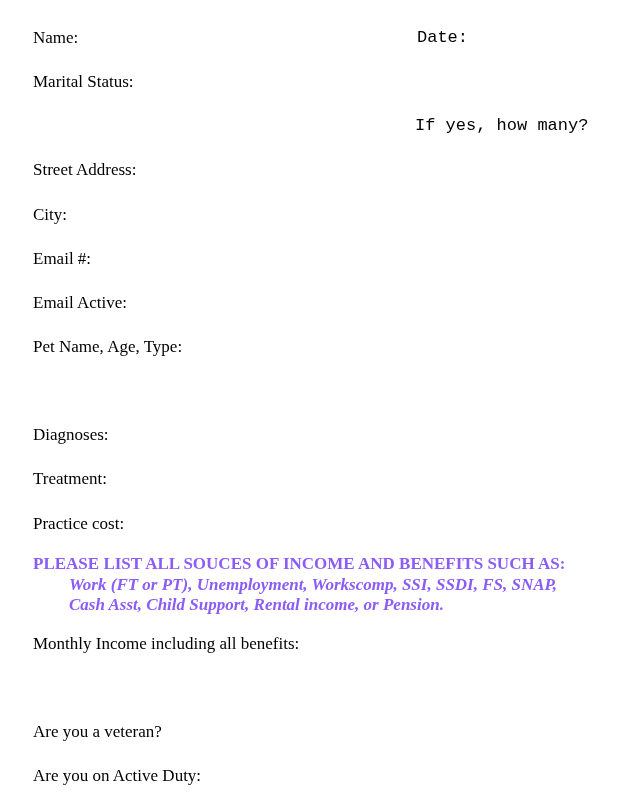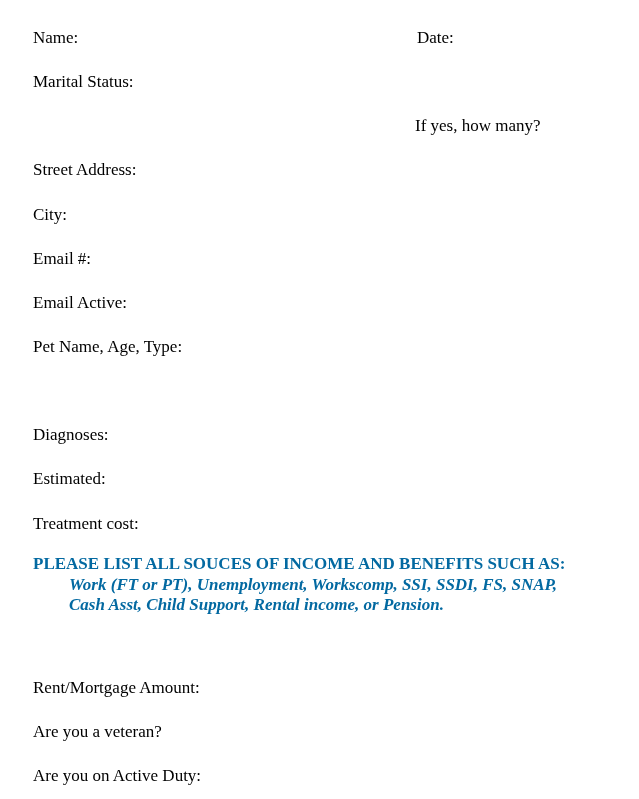--- a/index.html
+++ b/index.html
@@ -19,25 +19,26 @@
     overflow: hidden;
   }
   .fl {
     position: absolute;
     left: 33px;
     white-space: nowrap;
   }
   .col2 {
     position: absolute;
     white-space: nowrap;
+    font-family: Liberation Mono, monospace;
   }
   .notice {
     position: absolute;
     font-weight: bold;
-    color: #0369a1;
+    color: #8b5cf6;
     white-space: nowrap;
   }
   .notice-indent {
     left: 69px;
     font-style: italic;
   }
 </style>
 </head>
 <body>
 
@@ -56,28 +57,28 @@
 
   <div class="fl" style="top:249px">Email #:</div>
 
   <div class="fl" style="top:293px">Email Active:</div>
 
   <div class="fl" style="top:337px">Pet Name, Age, Type:</div>
 
 
   <div class="fl" style="top:425px">Diagnoses:</div>
 
-  <div class="fl" style="top:469px">Estimated:</div>
+  <div class="fl" style="top:469px">Treatment:</div>
 
-  <div class="fl" style="top:514px">Treatment cost:</div>
+  <div class="fl" style="top:514px">Practice cost:</div>
 
   <div class="notice" style="top:554px; left:33px">PLEASE LIST ALL SOUCES OF INCOME AND BENEFITS SUCH AS:</div>
   <div class="notice notice-indent" style="top:575px">Work (FT or PT), Unemployment, Workscomp, SSI, SSDI, FS, SNAP,</div>
   <div class="notice notice-indent" style="top:595px">Cash Asst, Child Support, Rental income, or Pension.</div>
 
+  <div class="fl" style="top:634px">Monthly Income including all benefits:</div>
 
-  <div class="fl" style="top:678px">Rent/Mortgage Amount:</div>
 
   <div class="fl" style="top:722px">Are you a veteran?</div>
 
   <div class="fl" style="top:766px">Are you on Active Duty:</div>
 
 </div>
 
 </body></html>

